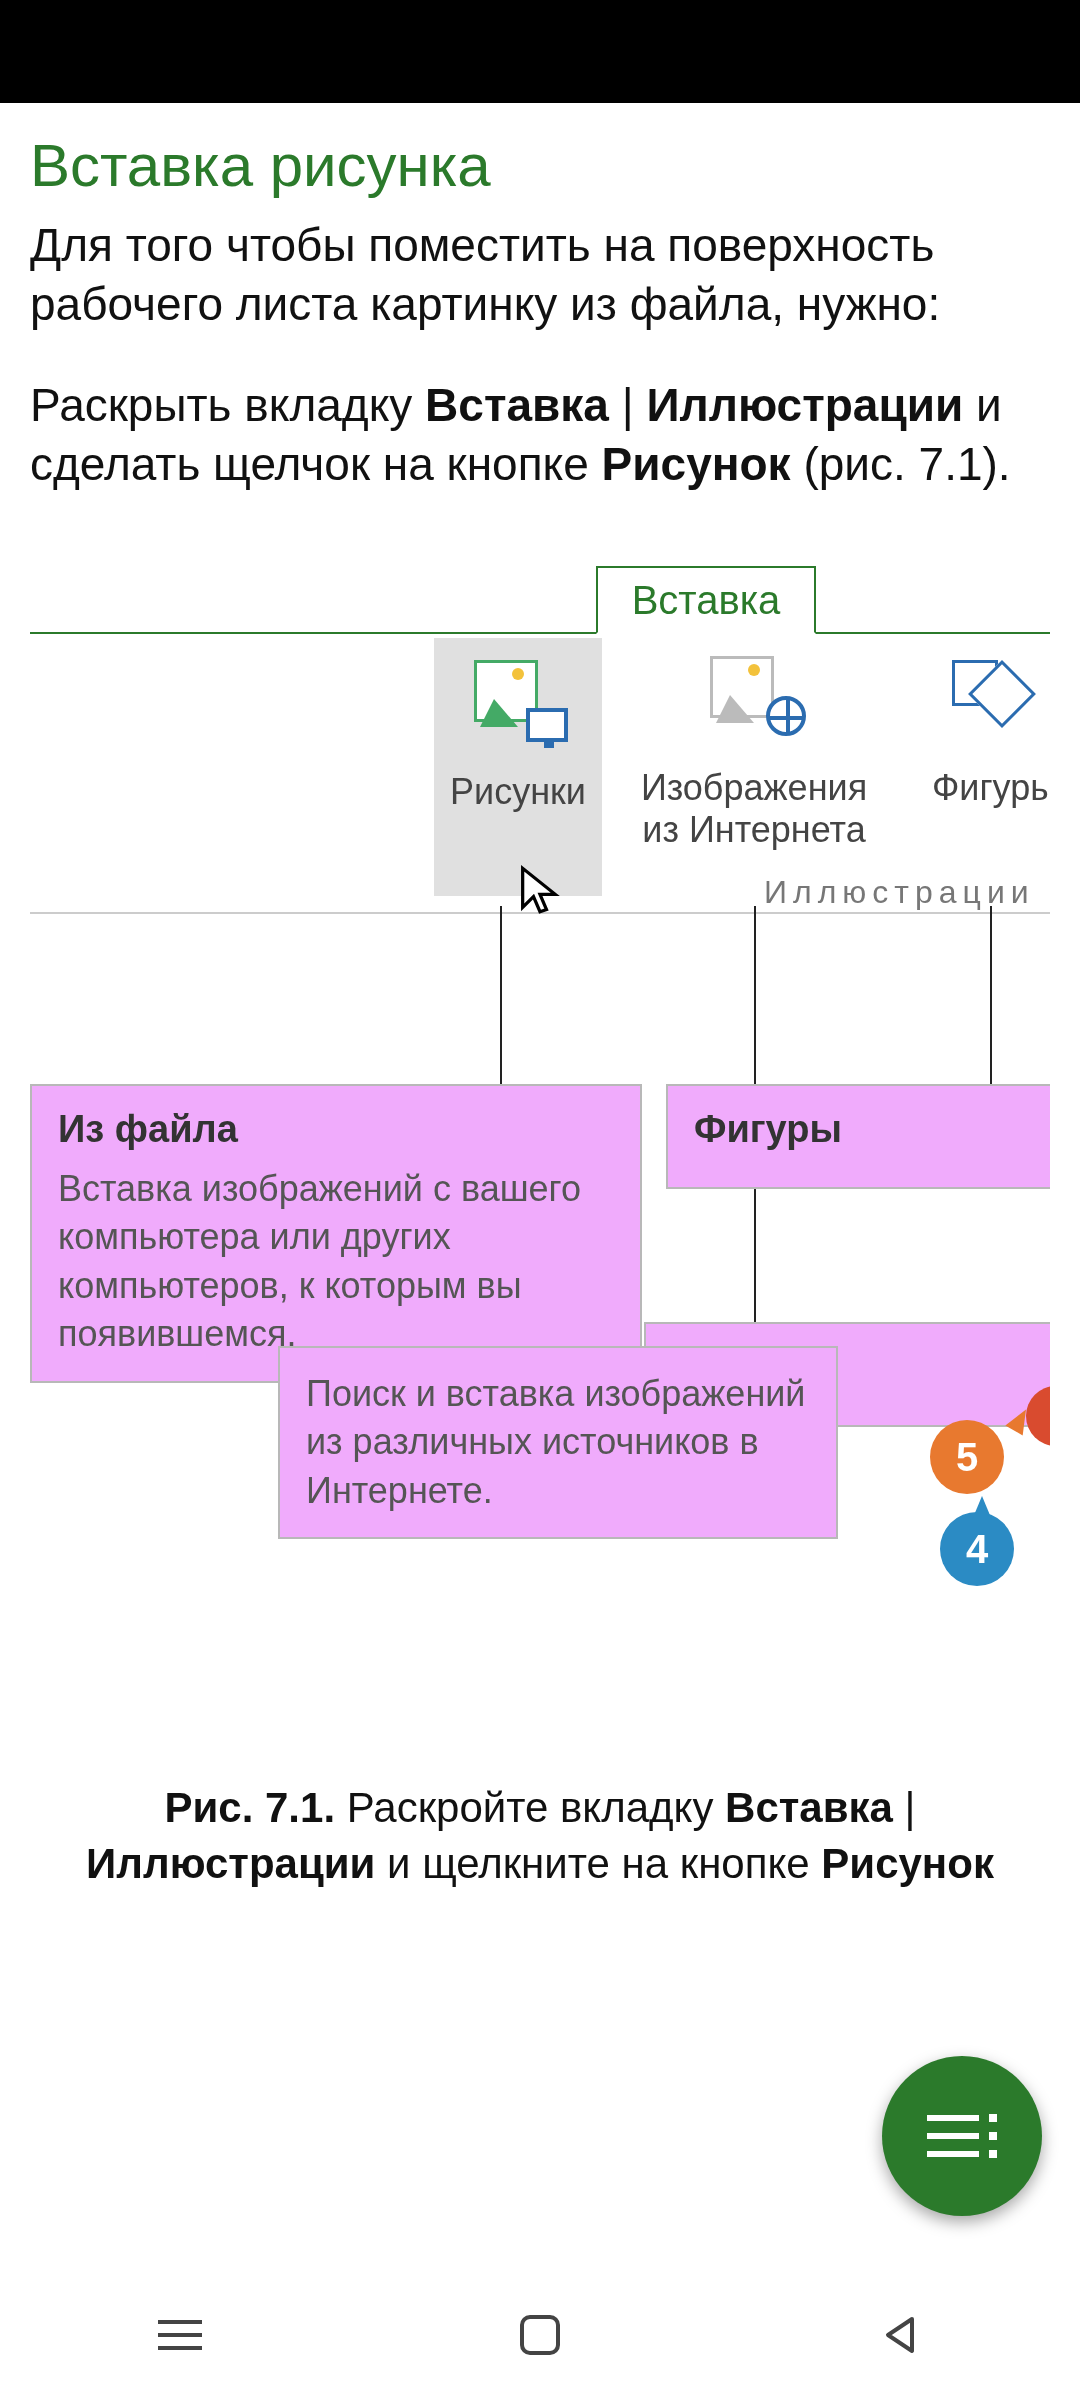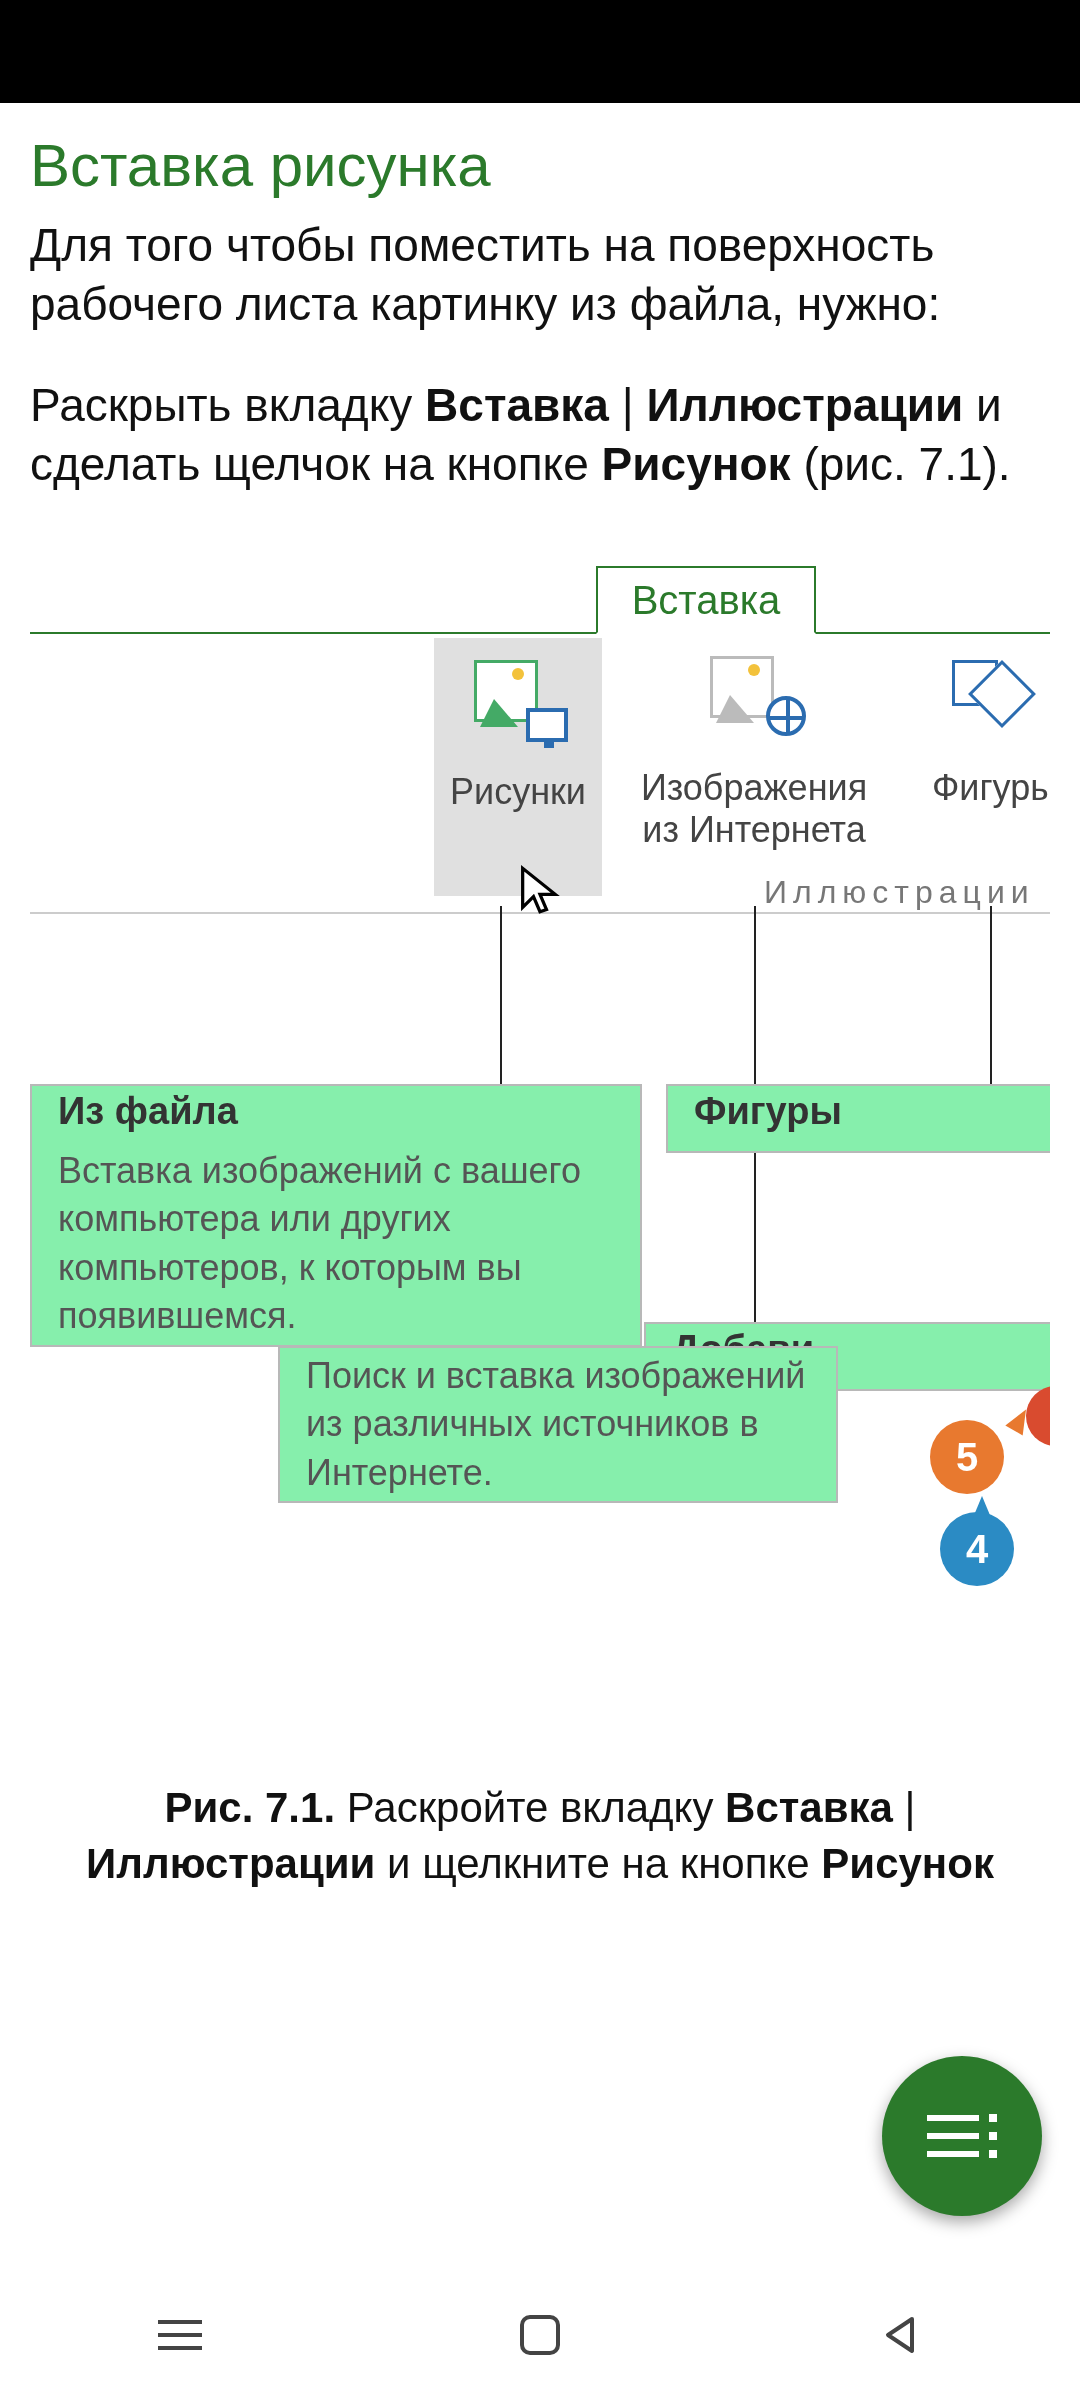--- a/index.html
+++ b/index.html
@@ -22,21 +22,21 @@
   
   .btn-pic { left: 30px; width: 168px; background: #e0e0e0; padding: 22px 0; top: 72px; height: 258px; }
   .btn-web { left: 210px; width: 280px; }
   .btn-shapes { left: 500px; width: 180px; }
   .group-label { position: absolute; top: 308px; left: 360px; font-size: 32px; color: #777; letter-spacing: 6px; }
   
   .line { position: absolute; background: #222; }
   .v { width: 2px; }
   .h { height: 2px; }
   
-  .callout { position: absolute; border: 2px solid #b8b8b8; background: #86efac; padding: 4px 26px; }
+  .callout { position: absolute; border: 2px solid #b8b8b8; background: #f0abfc; padding: 22px 26px; }
   .callout .ct { font-weight: 700; font-size: 38px; color: #333; margin-bottom: 14px; }
   .callout .cb { font-size: 36px; color: #555; line-height: 1.35; }
   .c1 { top: 518px; left: 0; width: 612px; }
   .c2 { top: 518px; left: 636px; width: 440px; }
   .c3 { top: 756px; left: 614px; width: 440px; }
   .c4 { top: 780px; left: 248px; width: 560px; }
   
   .bubble { position: absolute; width: 74px; height: 74px; border-radius: 50%; color: #fff; font-size: 40px; font-weight: 700; text-align: center; line-height: 74px; }
   .b5 { top: 854px; left: 900px; background: #e8792f; }
   .b4 { top: 946px; left: 910px; background: #2b8bc4; }

